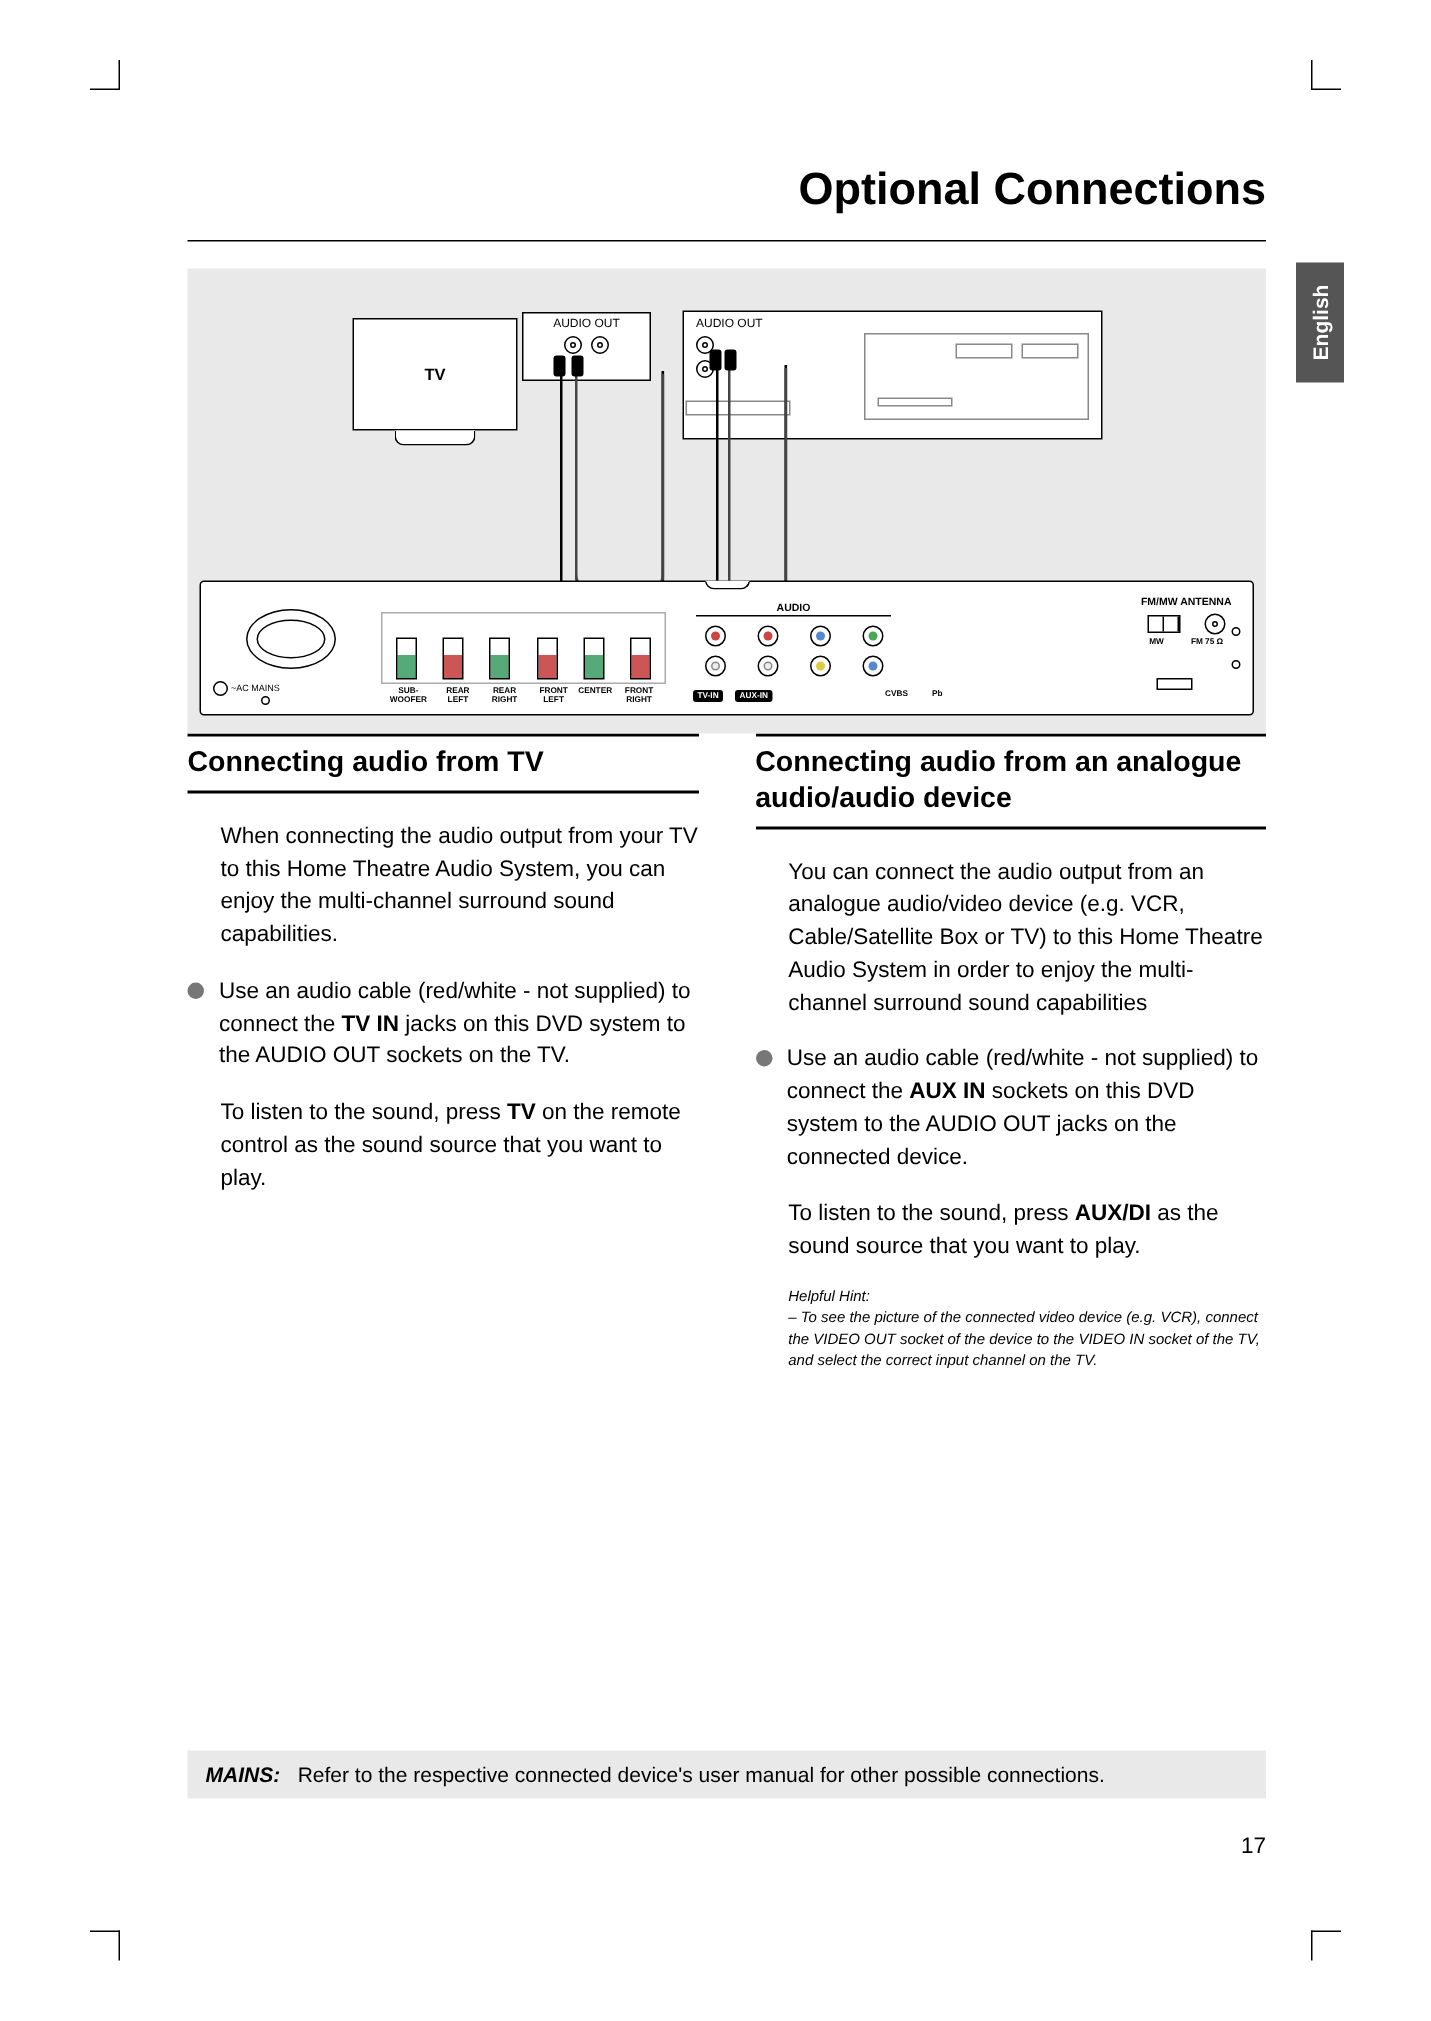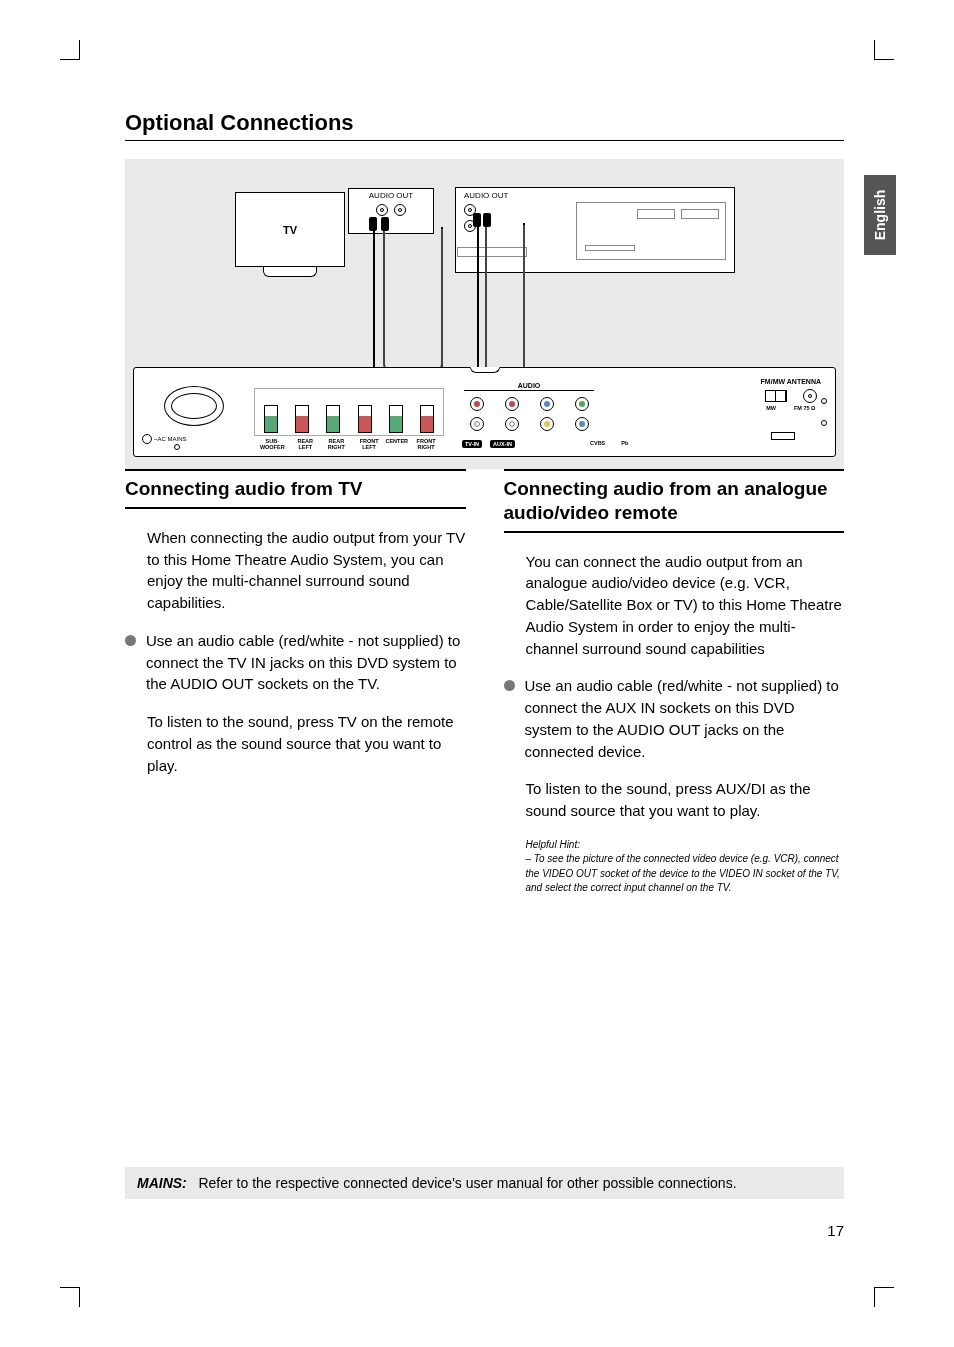--- a/index.html
+++ b/index.html
@@ -25,25 +25,25 @@
   .crop.bl-v { bottom: 40px; left: 79px; width: 1px; height: 20px; }
   .crop.br-h { bottom: 59px; right: 60px; width: 20px; height: 1px; }
   .crop.br-v { bottom: 40px; right: 79px; width: 1px; height: 20px; }
 
   .content {
     position: absolute;
     left: 125px; right: 110px; top: 110px; bottom: 100px;
   }
 
   .page-title {
-    text-align: left;
-    font-size: 22px;
+    text-align: right;
+    font-size: 30px;
     font-weight: 700;
     border-bottom: 1.5px solid #000;
-    padding-bottom: 4px;
+    padding-bottom: 16px;
     margin-bottom: 18px;
   }
 
   .lang-tab {
     position: absolute;
     top: 175px; right: 58px;
     width: 32px; height: 80px;
     background: #555;
     color: #fff;
     display: flex;
@@ -163,21 +163,21 @@
   .sec-rule-top { border-top: 2.5px solid #000; height:0; margin-bottom:6px; }
   .sec-title { font-size: 19px; font-weight: 700; line-height:1.25; }
   .sec-rule-bot { border-top: 2.5px solid #000; height:0; margin-top:6px; margin-bottom:18px; }
   .para { font-size: 15px; line-height: 1.45; margin-bottom: 16px; }
   .bullet { display:flex; gap:10px; margin-bottom:16px; }
   .bullet .dot { width:11px; height:11px; background:#777; border-radius:50%; flex:0 0 11px; margin-top:5px; margin-left:-22px; }
   .bullet .txt { font-size:15px; line-height:1.45; }
   .col { padding-left: 22px; }
   .col .sec-rule-top, .col .sec-title, .col .sec-rule-bot { margin-left:-22px; }
   .hint-block { font-size:10px; line-height:1.45; font-style: italic; }
-  strong { font-weight:400; }
+  strong { font-weight:700; }
 
   .tips-bar {
     position:absolute;
     left:0; right:0;
     bottom: 48px;
     background:#e9e9e9;
     padding:8px 12px;
     font-size:14px;
   }
   .tips-bar b { font-style: italic; font-weight:700; }
@@ -314,21 +314,21 @@
         <div class="bullet">
           <div class="dot"></div>
           <div class="txt"><span>Use an audio cable (red/white - not supplied) to connect the </span><strong>TV IN</strong><span> jacks on this DVD system to the AUDIO OUT sockets on the TV.</span></div>
         </div>
 
         <div class="para"><span>To listen to the sound, press </span><strong>TV</strong><span> on the remote control as the sound source that you want to play.</span></div>
       </div>
 
       <div class="col">
         <div class="sec-rule-top"></div>
-        <div class="sec-title">Connecting audio from an analogue audio/video remote</div>
+        <div class="sec-title">Connecting audio from an analogue audio/audio device</div>
         <div class="sec-rule-bot"></div>
 
         <div class="para">You can connect the audio output from an analogue audio/video device (e.g. VCR, Cable/Satellite Box or TV) to this Home Theatre Audio System in order to enjoy the multi-channel surround sound capabilities</div>
 
         <div class="bullet">
           <div class="dot"></div>
           <div class="txt"><span>Use an audio cable (red/white - not supplied) to connect the </span><strong>AUX IN</strong><span> sockets on this DVD system to the AUDIO OUT jacks on the connected device.</span></div>
         </div>
 
         <div class="para"><span>To listen to the sound, press </span><strong>AUX/DI</strong><span> as the sound source that you want to play.</span></div>

